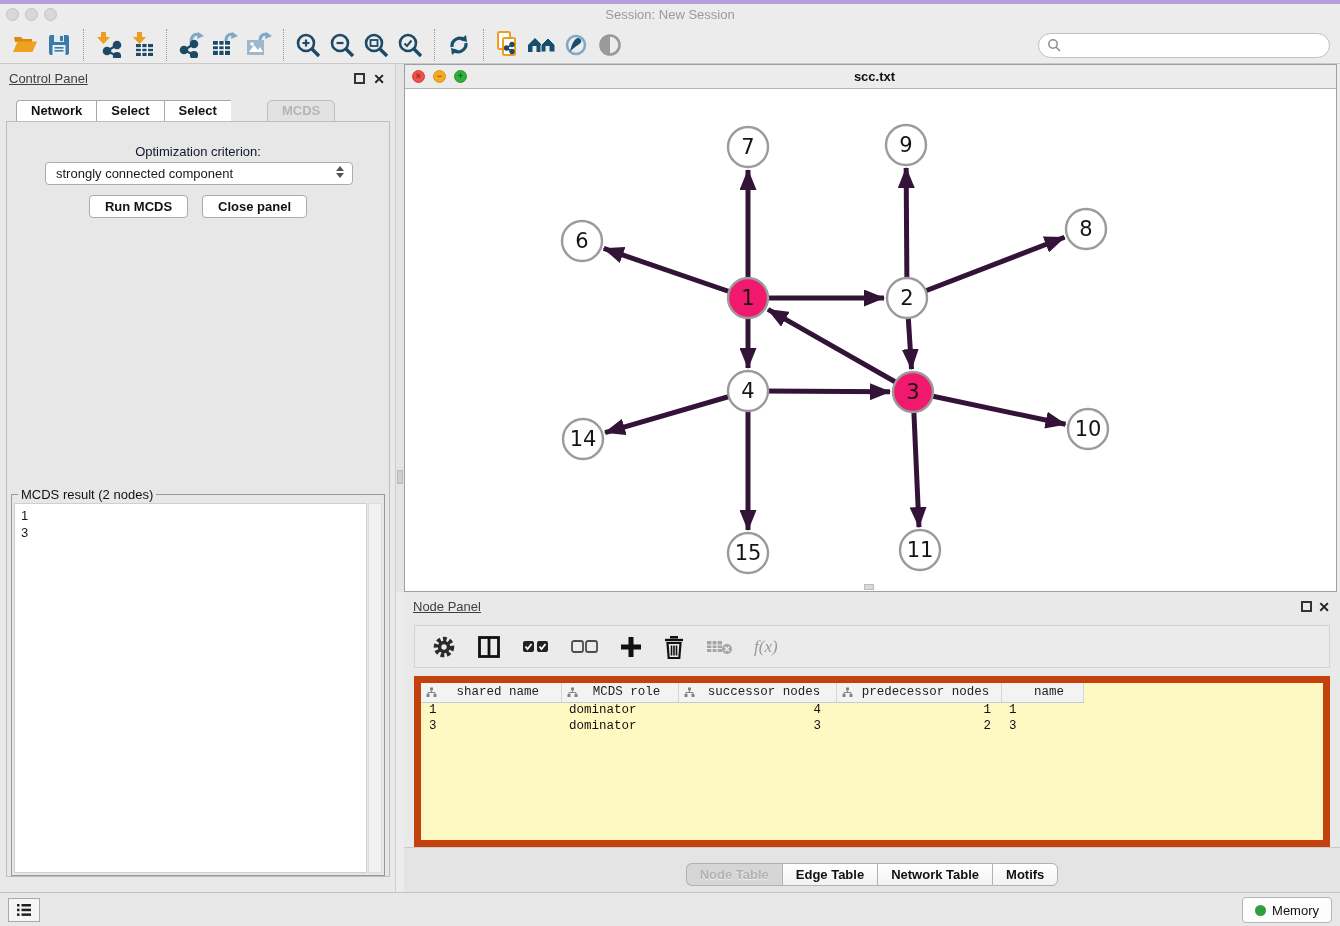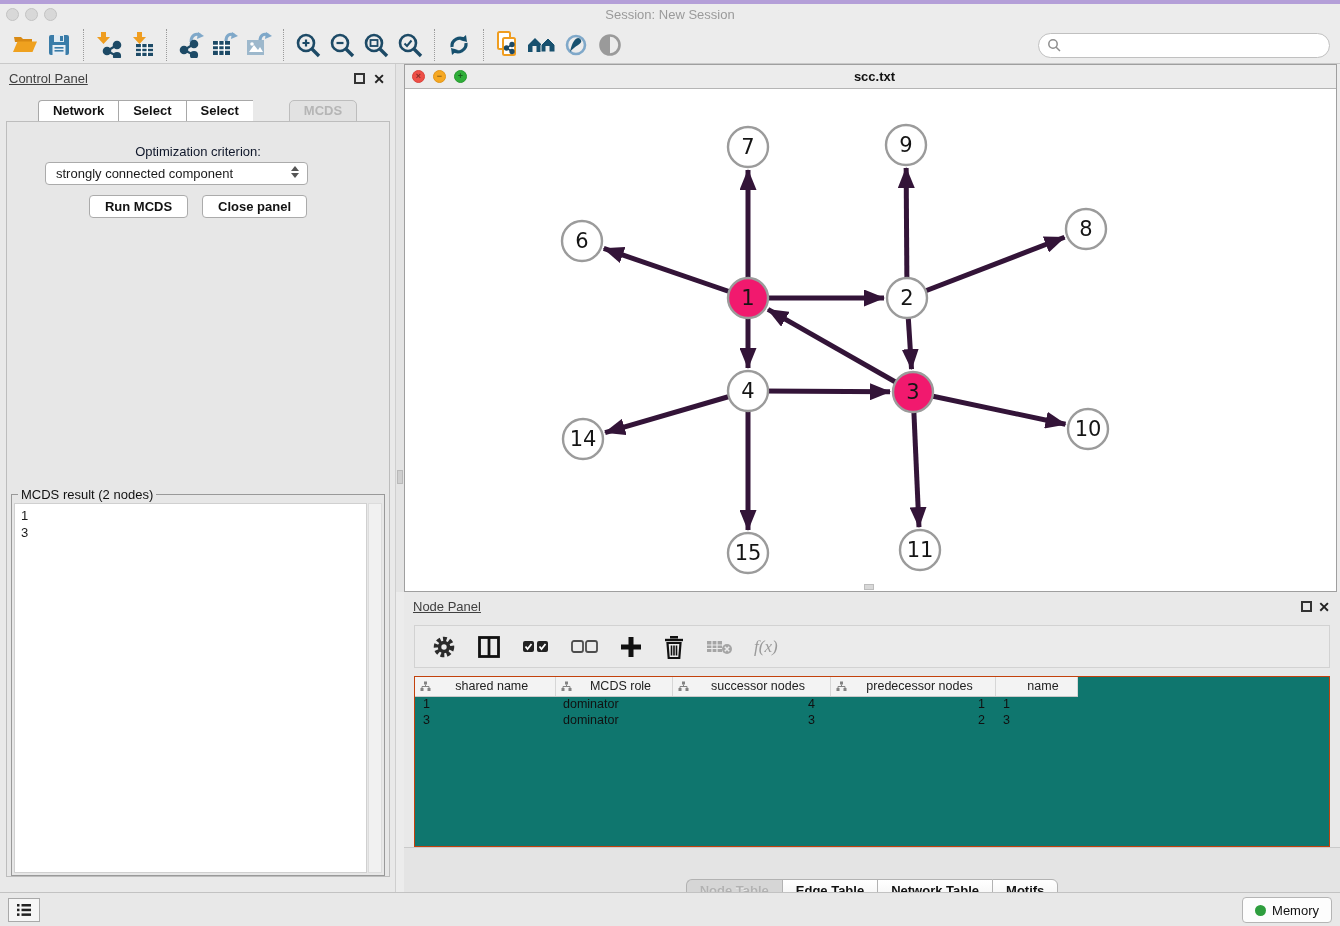--- a/index.html
+++ b/index.html
@@ -25,28 +25,28 @@
   .search-input { width:292px; height:25px; border:1px solid #c0c0c0; border-radius:13px; background:#fff; padding:0 10px 0 26px; font-size:13px; outline:none; }
   .search-glyph { position:absolute; left:9px; top:5px; }
 
   
   .control-panel { position:absolute; left:0; top:64px; width:396px; height:828px; background:#e9e9e9; border-right:1px solid #cfcfcf; }
   .panel-header { position:relative; height:28px; }
   .panel-title { position:absolute; left:9px; top:7px; color:#404040;text-decoration:underline; }
   .float-icon { position:absolute; width:11px; height:11px; border:2px solid #333; top:9px; }
   .close-icon { position:absolute; top:7px; font-weight:bold; font-size:14px; color:#222; }
   .cp-float { right:30px; } .cp-close { right:10px; }
-  .cp-tabs { position:absolute; top:36px; left:0; width:100%; display:flex; justify-content:center; }
+  .cp-tabs { position:absolute; top:36px; left:16px; width:100%; display:flex; }
   .cp-tab { height:22px; padding:2px 14px; background:#fff; border:1px solid #a8a8a8; border-right-width:0; font-weight:bold; color:#111; }
   .cp-tab:first-child { border-top-left-radius:4px; }
   .cp-tab:last-child { border-right-width:1px; border-top-right-radius:4px; }
   .cp-tab.active { background:#e2e2e2; color:#b5b5b5; border-color:#bdbdbd; border-radius:5px 5px 0 0;margin-left:36px; }
   .cp-content { position:absolute; left:6px; top:57px; width:384px; height:756px; background:#e7e7e7; border:1px solid #bdbdbd; }
   .opt-label { position:absolute; top:22px; width:100%; text-align:center; color:#0f172a; }
-  .opt-select { position:absolute; left:38px; top:40px; width:263px; height:23px; background:#fff; border:1px solid #ababab; border-radius:4px; display:flex; align-items:center; padding-left:10px; }
+  .opt-select { position:absolute; left:38px; top:40px; width:308px; height:23px; background:#fff; border:1px solid #ababab; border-radius:4px; display:flex; align-items:center; padding-left:10px; }
   .stepper { position:absolute; right:8px; top:3px; display:flex; flex-direction:column; gap:2px; }
   .stepper i { width:0; height:0; border-left:4px solid transparent; border-right:4px solid transparent; }
   .step-up { border-bottom:5px solid #555; }
   .step-down { border-top:5px solid #555; }
   .btn-row { position:absolute; top:73px; width:100%; display:flex; justify-content:center; gap:14px; }
   .btn { height:23px; padding:2px 15px; background:#fff; border:1px solid #ababab; border-radius:4px; font-weight:600; font-size:13px; color:#111; }
   .mcds-fieldset { position:absolute; left:4px; top:372px; width:374px; height:382px; border:1px solid #999; background:#e7e7e7; }
   .mcds-legend { position:absolute; top:-8px; left:6px; background:#e7e7e7; padding:0 3px; color:#111; }
   .mcds-list { position:absolute; left:2px; top:8px; right:17px; bottom:2px; background:#fff; border:1px solid #d0d0d0; padding:3px 6px; line-height:17px; white-space:pre-line; }
   .mcds-scroll { position:absolute; top:8px; right:2px; width:14px; bottom:2px; background:#f1f1f1; border:1px solid #dcdcdc; }
@@ -62,30 +62,30 @@
   .nw-traffic { position:absolute; left:7px; top:5px; display:flex; gap:8px; }
   .nw-title { position:absolute; left:8px; right:0; top:4px; text-align:center; font-weight:600; color:#111; }
   .nw-canvas { position:relative; width:100%; height:502px; background:#fff; }
 
   
   .table-panel { position:absolute; left:404px; top:592px; width:936px; height:300px; background:#e9e9e9; }
   .tp-header { position:relative; height:30px; }
   .tp-float { right:28px; } .tp-close { right:10px; }
   .tp-toolbar { position:absolute; left:10px; right:10px; top:33px; height:43px; background:#ebebeb; border:1px solid #d2d2d2; display:flex; align-items:center; gap:19px; padding-left:16px; }
   .fx-label { font-family:"Liberation Serif", serif; font-style:italic; font-size:17px; color:#9a9a9a; }
-  .tp-table-wrap { position:absolute; left:10px; right:10px; top:84px; height:171px; background:#0f766e; border:1px solid #c2410c; overflow:hidden; }
+  .tp-table-wrap { position:absolute; left:10px; right:10px; top:84px; height:171px; background:#fef9c3; border:7px solid #c2410c; overflow:hidden;font-family:Liberation Mono, monospace; }
   table.data { border-collapse:collapse; font-size:12.5px; }
   th.col { height:19px; background:#f3f3f3; border-right:1px solid #d6d6d6; border-bottom:1px solid #c9c9c9; font-weight:normal; color:#222; position:relative; text-align:center; padding:0 6px 0 20px; }
   th .hier { position:absolute; left:5px; top:4px; }
   td { height:16px; padding:0 6px; color:#111; }
   td.l { text-align:left; padding-left:8px; }
   td.r { text-align:right; padding-right:10px; }
   td.rr { text-align:right; padding-right:15px; }
   .tp-bottom { position:absolute; left:0; right:0; bottom:0; height:45px; background:#e4e4e4; border-top:1px solid #cacaca; }
-  .tp-tabs { display:flex; justify-content:center; margin-top:31px; }
+  .tp-tabs { display:flex; justify-content:center; margin-top:15px; }
   .tp-tab { height:23px; padding:3px 13px; background:linear-gradient(#ffffff,#f2f2f2); border:1px solid #b2b2b2; border-right-width:0; font-weight:bold; color:#111; }
   .tp-tab:first-child { border-radius:6px 0 0 6px; }
   .tp-tab:last-child { border-right-width:1px; border-radius:0 6px 6px 0; }
   .tp-tab.active { background:#d6d6d6; color:#b2b2b2; text-shadow:0 1px 0 #efefef; }
 
   
   .statusbar { position:absolute; left:0; top:892px; width:100%; height:34px; background:#e8e8e8; border-top:1px solid #c2c2c2; }
   .sb-left-btn { position:absolute; left:8px; top:5px; width:32px; height:24px; background:#f6f6f6; border:1px solid #a9a9a9; display:flex; align-items:center; justify-content:center; }
   .memory-btn { position:absolute; right:8px; top:4px; height:26px; background:#fdfdfd; border:1px solid #b5b5b5; border-radius:4px; display:flex; align-items:center; gap:6px; padding:0 12px; font-size:13px; color:#111; }
   .green-dot { width:11px; height:11px; border-radius:50%; background:#2e9e3e; }

